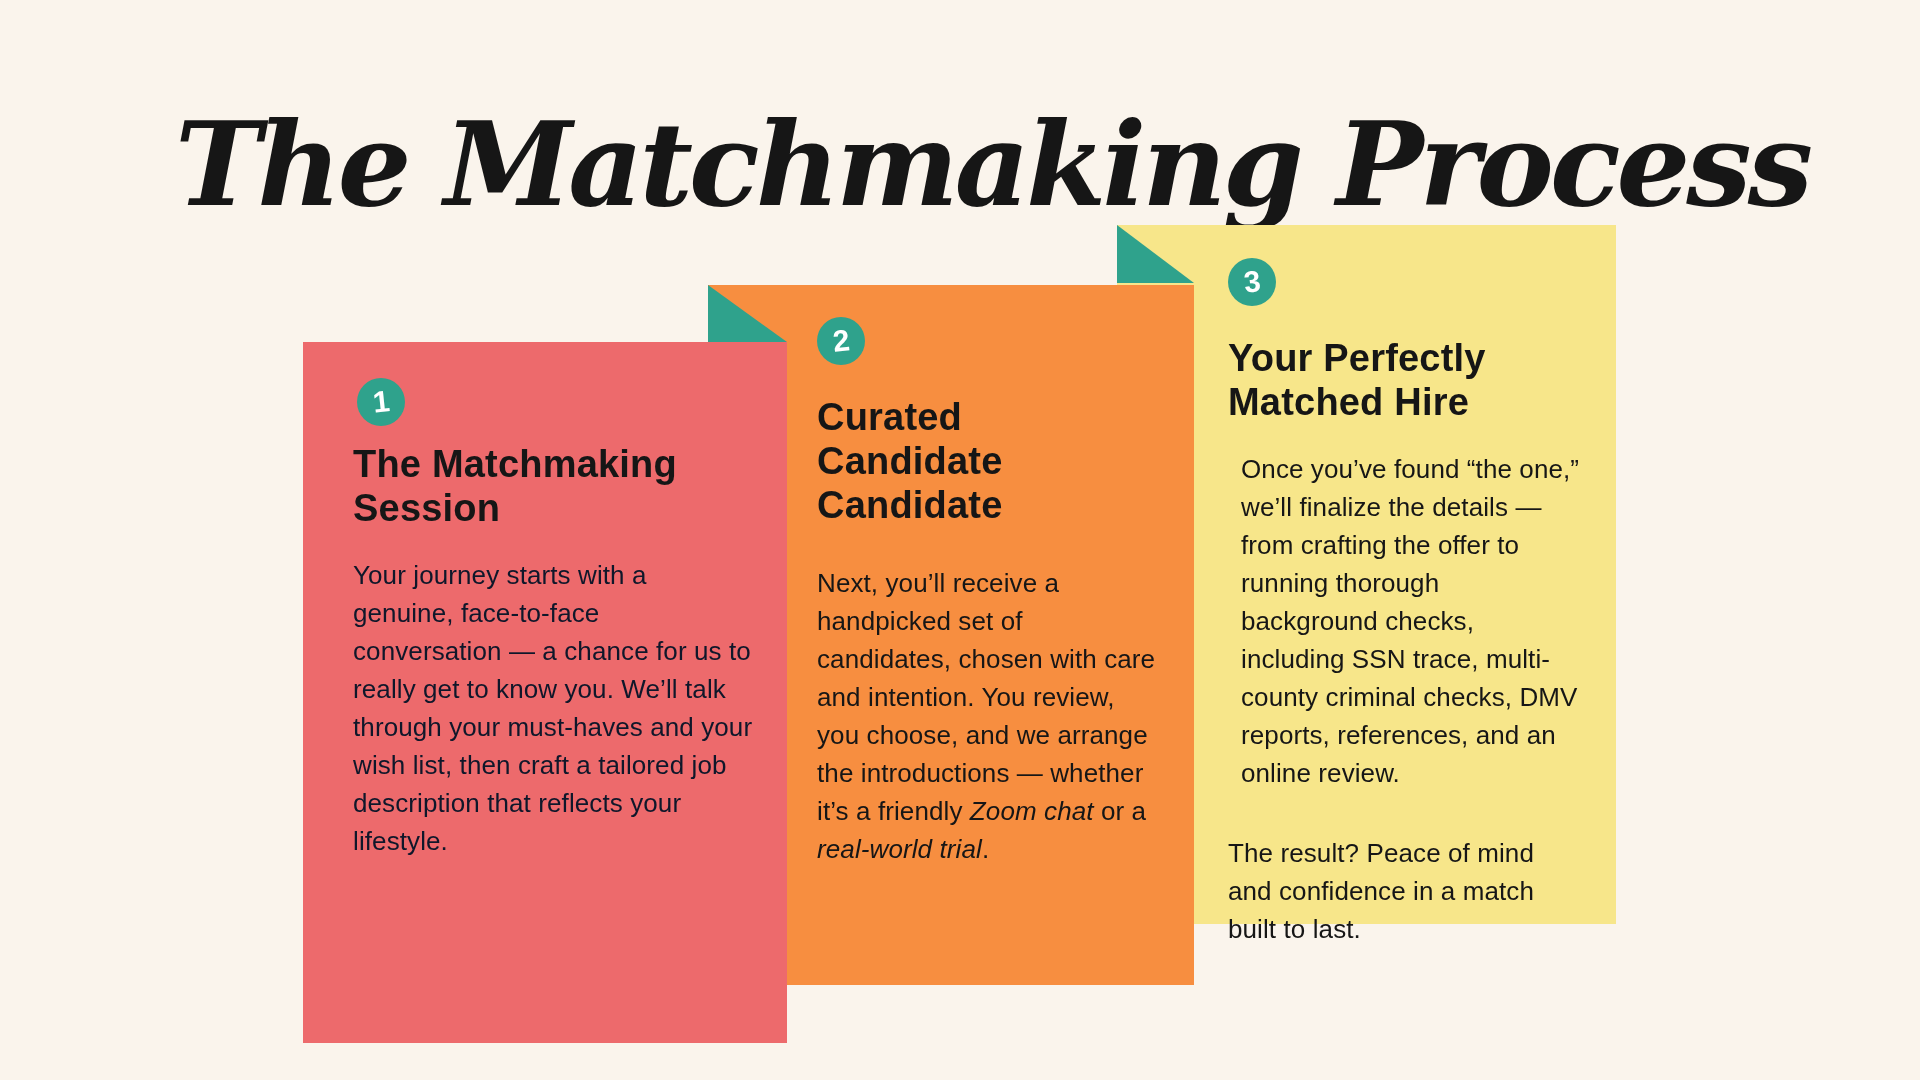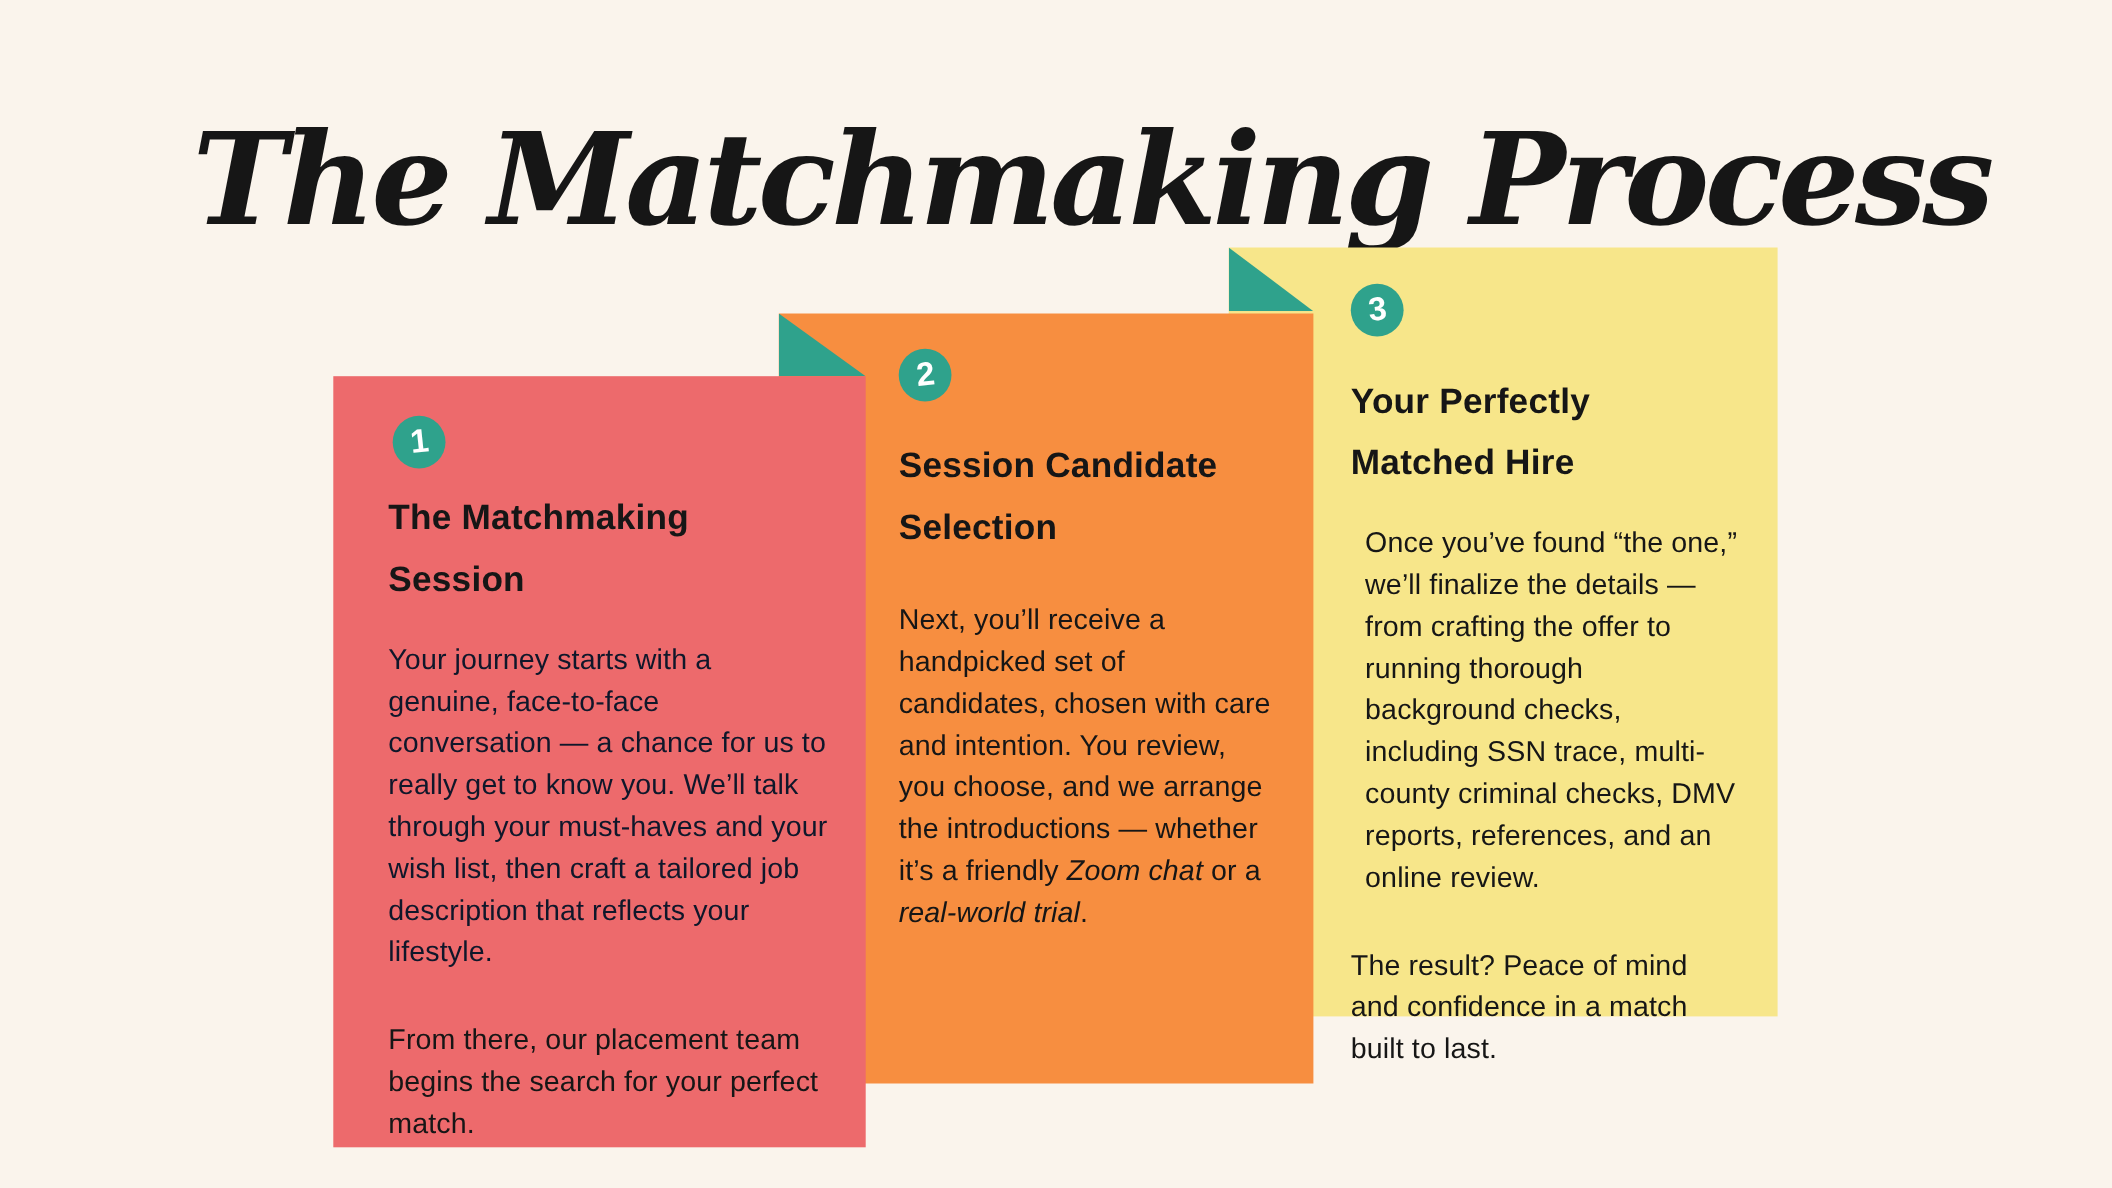--- a/index.html
+++ b/index.html
@@ -41,22 +41,22 @@
     width:48px;height:48px;
     border-radius:50%;
     display:flex;align-items:center;justify-content:center;
     font-weight:bold;
     font-size:30px;
   }
   .c1 .badge{ margin-left:4px; }
   .badge span{ display:block; transform:rotate(-6deg); }
   .card h2{
     margin:30px 0 0 0;
-    font-size:32px;
-    line-height:56px;
+    font-size:38px;
+    line-height:44px;
     font-weight:bold;
     letter-spacing:0.2px;
   }
   .card p{
     margin:26px 0 0 0;
     font-size:26px;
     line-height:38px;
     letter-spacing:0.1px;
   }
   .card p + p{ margin-top:42px; }
@@ -77,26 +77,25 @@
     <h2 style="color: rgb(22, 22, 22);">Your Perfectly Matched Hire</h2>
     <p style="color: rgb(22, 22, 22); margin-left: 13px;">Once you’ve found “the one,” we’ll finalize the details — from crafting the offer to running thorough background checks, including SSN trace, multi-county criminal checks, DMV reports, references, and an online review.</p>
     <p style="color: rgb(22, 22, 22);">The result? Peace of mind and confidence in a match built to last.</p>
   </div>
 
   <div class="card c2" style="background-color: rgb(247, 142, 64);">
     <div class="fold" style="background-color: rgb(47, 162, 140);"></div>
     <div class="badge" style="background-color: rgb(47, 162, 140);">
       <span style="color: rgb(255, 255, 255);">2</span>
     </div>
-    <h2 style="color: rgb(22, 22, 22);">Session Candidate Selection</h2>
+    <h2 style="color: rgb(22, 22, 22);">Curated Candidate Candidate</h2>
     <p style="color: rgb(22, 22, 22); margin-top: 37px;"><span>Next, you’ll receive a handpicked set of candidates, chosen with care and intention. You review, you choose, and we arrange the introductions — whether it’s a friendly </span><em>Zoom chat</em><span> or a </span><em>real-world trial</em><span>.</span></p>
   </div>
 
   <div class="card c1" style="background-color: rgb(237, 106, 108);">
     <div class="badge" style="background-color: rgb(47, 162, 140);">
       <span style="color: rgb(255, 255, 255);">1</span>
     </div>
     <h2 style="color: rgb(22, 22, 22); margin-top: 16px;">The Matchmaking Session</h2>
     <p style="color: #0f172a;">Your journey starts with a genuine, face-to-face conversation — a chance for us to really get to know you. We’ll talk through your must-haves and your wish list, then craft a tailored job description that reflects your lifestyle.</p>
-    <p style="color: rgb(22, 22, 22);">From there, our placement team begins the search for your perfect match.</p>
   </div>
 
 </div>
 
 </body></html>

